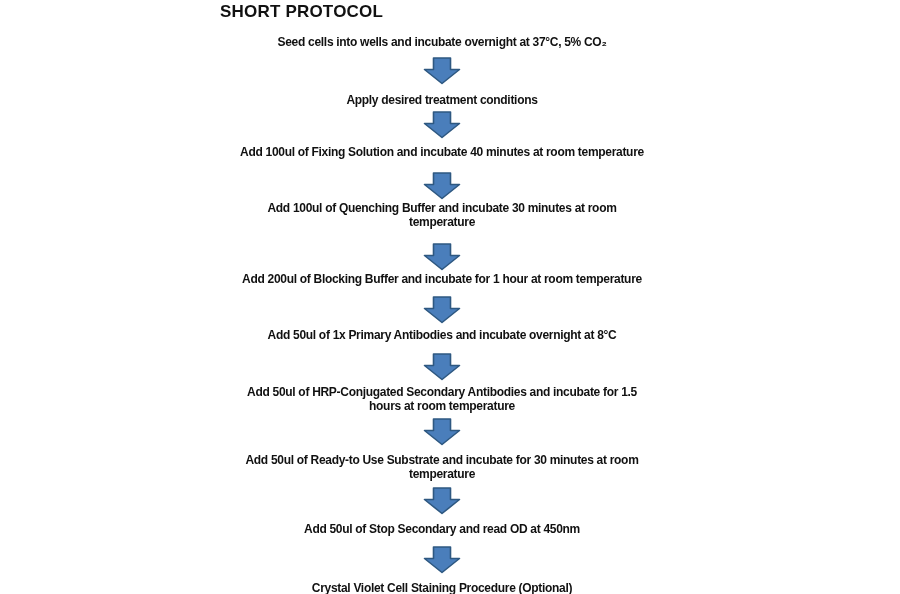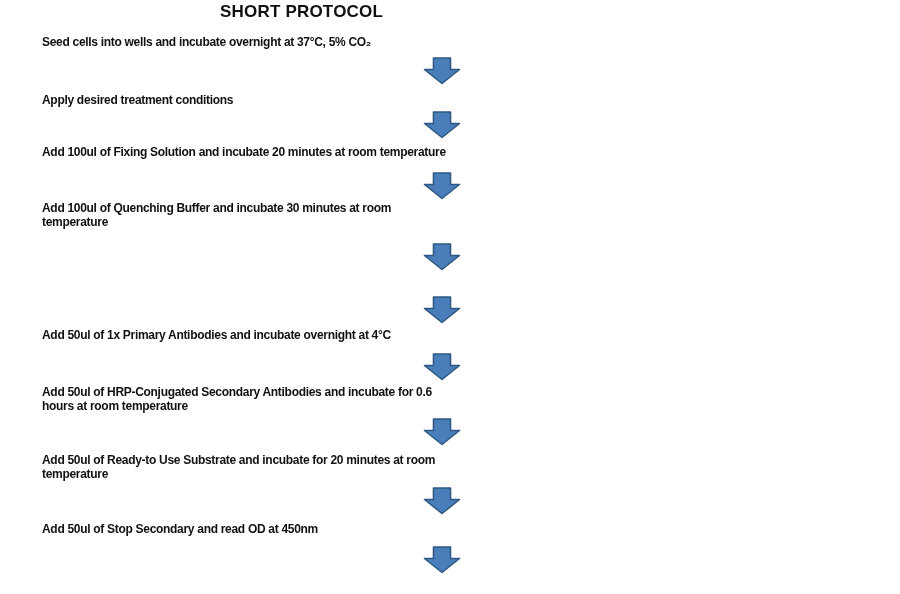--- a/index.html
+++ b/index.html
@@ -22,21 +22,21 @@
     font-size: 17px;
     font-weight: bold;
     color: #111111;
     letter-spacing: 0.2px;
     white-space: nowrap;
   }
   .step {
     position: absolute;
     left: 42px;
     width: 800px;
-    text-align: left;
+    text-align: center;
     font-size: 12px;
     font-weight: bold;
     line-height: 14px;
     color: #111111;
     letter-spacing: -0.3px;
     white-space: pre-line;
   }
   .arrow {
     position: absolute;
     left: 423px;
@@ -59,65 +59,67 @@
       </svg>
   </div>
 
   <div class="step" style="top:93px">Apply desired treatment conditions</div>
   <div class="arrow" style="top:111px">
     <svg width="38" height="28" viewBox="0 0 38 28">
         <polygon points="10.5,1 27.5,1 27.5,12.5 36.5,12.5 19,26.5 1.5,12.5 10.5,12.5" fill="#4A7EBB" stroke="#2E5881" stroke-width="1.6" stroke-linejoin="round"></polygon>
       </svg>
   </div>
 
-  <div class="step" style="top:145px">Add 100ul of Fixing Solution and incubate 20 minutes at room temperature</div>
+  <div class="step" style="top:145px">Add 100ul of Fixing Solution and incubate 40 minutes at room temperature</div>
   <div class="arrow" style="top:172px">
     <svg width="38" height="28" viewBox="0 0 38 28">
         <polygon points="10.5,1 27.5,1 27.5,12.5 36.5,12.5 19,26.5 1.5,12.5 10.5,12.5" fill="#4A7EBB" stroke="#2E5881" stroke-width="1.6" stroke-linejoin="round"></polygon>
       </svg>
   </div>
 
   <div class="step" style="top:201px">Add 100ul of Quenching Buffer and incubate 30 minutes at room
 temperature</div>
   <div class="arrow" style="top:243px">
     <svg width="38" height="28" viewBox="0 0 38 28">
         <polygon points="10.5,1 27.5,1 27.5,12.5 36.5,12.5 19,26.5 1.5,12.5 10.5,12.5" fill="#4A7EBB" stroke="#2E5881" stroke-width="1.6" stroke-linejoin="round"></polygon>
       </svg>
   </div>
 
+  <div class="step" style="top:272px">Add 200ul of Blocking Buffer and incubate for 1 hour at room temperature</div>
   <div class="arrow" style="top:296px">
     <svg width="38" height="28" viewBox="0 0 38 28">
         <polygon points="10.5,1 27.5,1 27.5,12.5 36.5,12.5 19,26.5 1.5,12.5 10.5,12.5" fill="#4A7EBB" stroke="#2E5881" stroke-width="1.6" stroke-linejoin="round"></polygon>
       </svg>
   </div>
 
-  <div class="step" style="top:328px">Add 50ul of 1x Primary Antibodies and incubate overnight at 4°C</div>
+  <div class="step" style="top:328px">Add 50ul of 1x Primary Antibodies and incubate overnight at 8°C</div>
   <div class="arrow" style="top:353px">
     <svg width="38" height="28" viewBox="0 0 38 28">
         <polygon points="10.5,1 27.5,1 27.5,12.5 36.5,12.5 19,26.5 1.5,12.5 10.5,12.5" fill="#4A7EBB" stroke="#2E5881" stroke-width="1.6" stroke-linejoin="round"></polygon>
       </svg>
   </div>
 
-  <div class="step" style="top:385px">Add 50ul of HRP-Conjugated Secondary Antibodies and incubate for 0.6
+  <div class="step" style="top:385px">Add 50ul of HRP-Conjugated Secondary Antibodies and incubate for 1.5
 hours at room temperature</div>
   <div class="arrow" style="top:418px">
     <svg width="38" height="28" viewBox="0 0 38 28">
         <polygon points="10.5,1 27.5,1 27.5,12.5 36.5,12.5 19,26.5 1.5,12.5 10.5,12.5" fill="#4A7EBB" stroke="#2E5881" stroke-width="1.6" stroke-linejoin="round"></polygon>
       </svg>
   </div>
 
-  <div class="step" style="top:453px">Add 50ul of Ready-to Use Substrate and incubate for 20 minutes at room
+  <div class="step" style="top:453px">Add 50ul of Ready-to Use Substrate and incubate for 30 minutes at room
 temperature</div>
   <div class="arrow" style="top:487px">
     <svg width="38" height="28" viewBox="0 0 38 28">
         <polygon points="10.5,1 27.5,1 27.5,12.5 36.5,12.5 19,26.5 1.5,12.5 10.5,12.5" fill="#4A7EBB" stroke="#2E5881" stroke-width="1.6" stroke-linejoin="round"></polygon>
       </svg>
   </div>
 
   <div class="step" style="top:522px">Add 50ul of Stop Secondary and read OD at 450nm</div>
   <div class="arrow" style="top:546px">
     <svg width="38" height="28" viewBox="0 0 38 28">
         <polygon points="10.5,1 27.5,1 27.5,12.5 36.5,12.5 19,26.5 1.5,12.5 10.5,12.5" fill="#4A7EBB" stroke="#2E5881" stroke-width="1.6" stroke-linejoin="round"></polygon>
       </svg>
   </div>
 
+  <div class="step" style="top:581px">Crystal Violet Cell Staining Procedure (Optional)</div>
 
 </div>
 
 </body></html>

